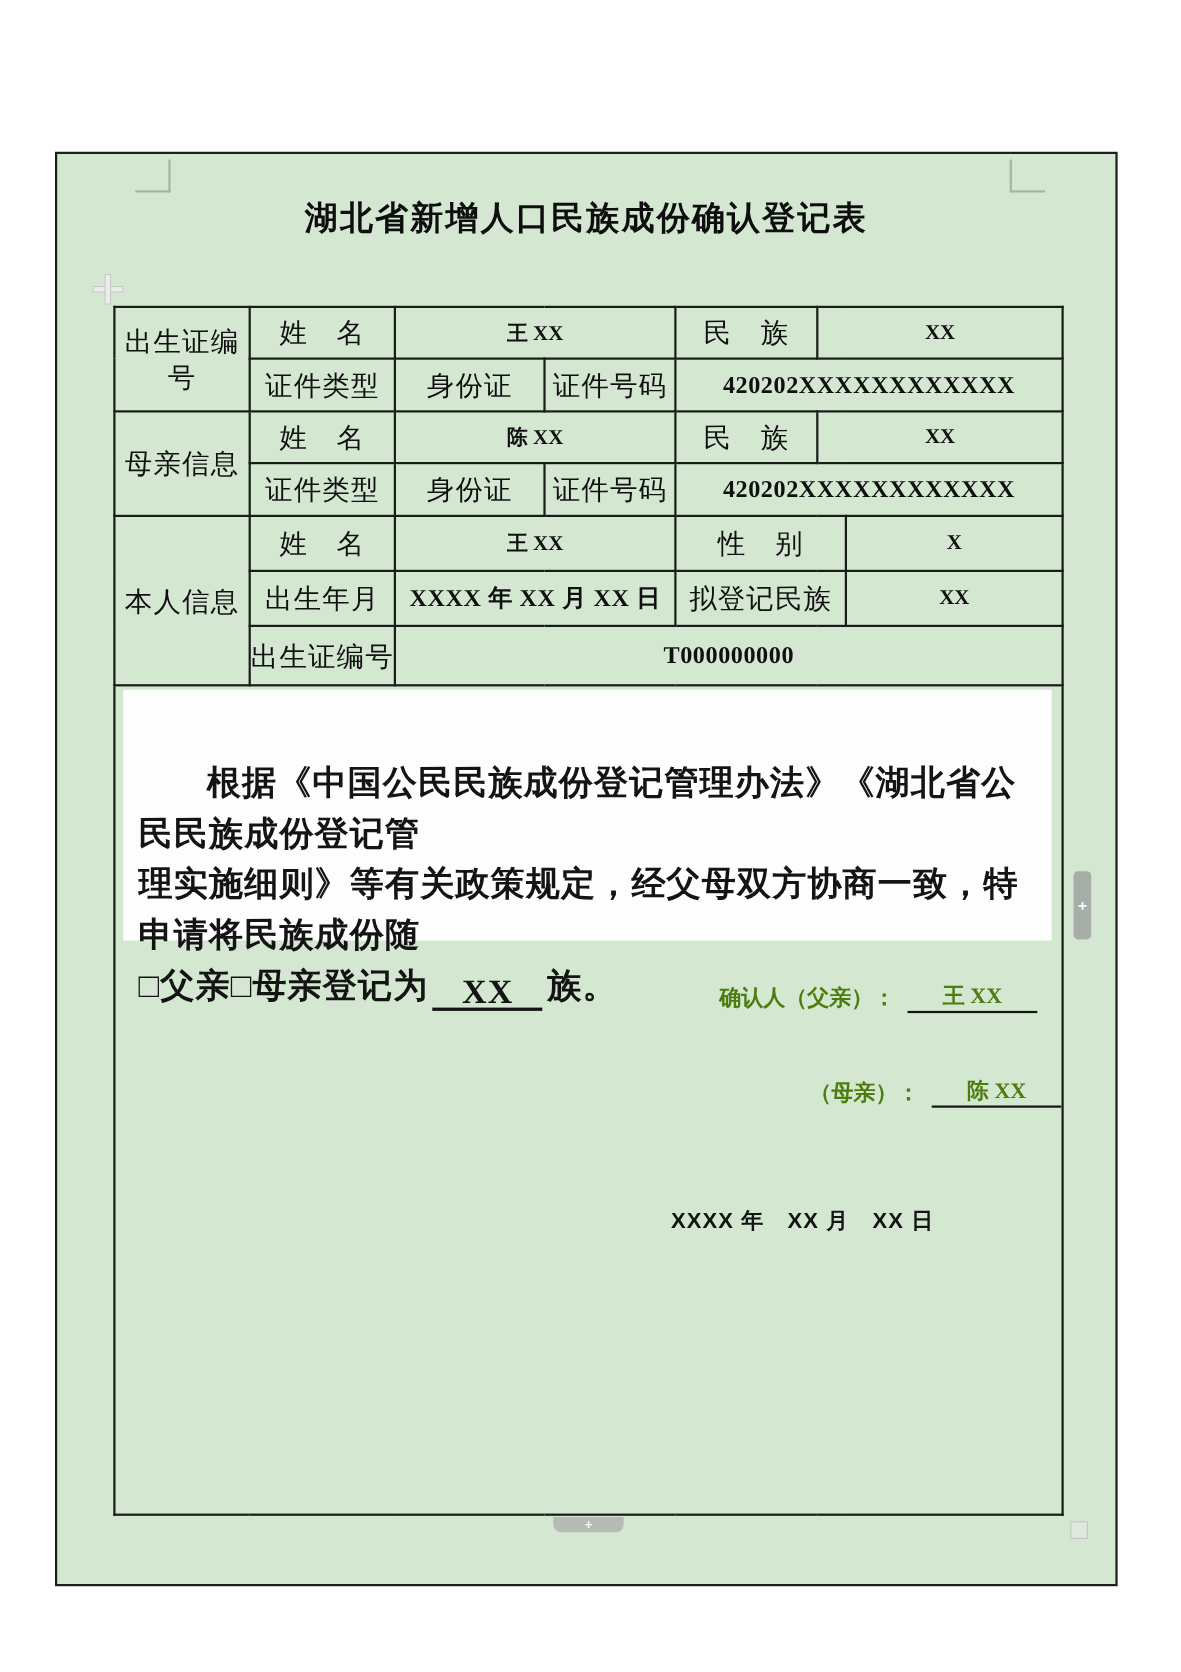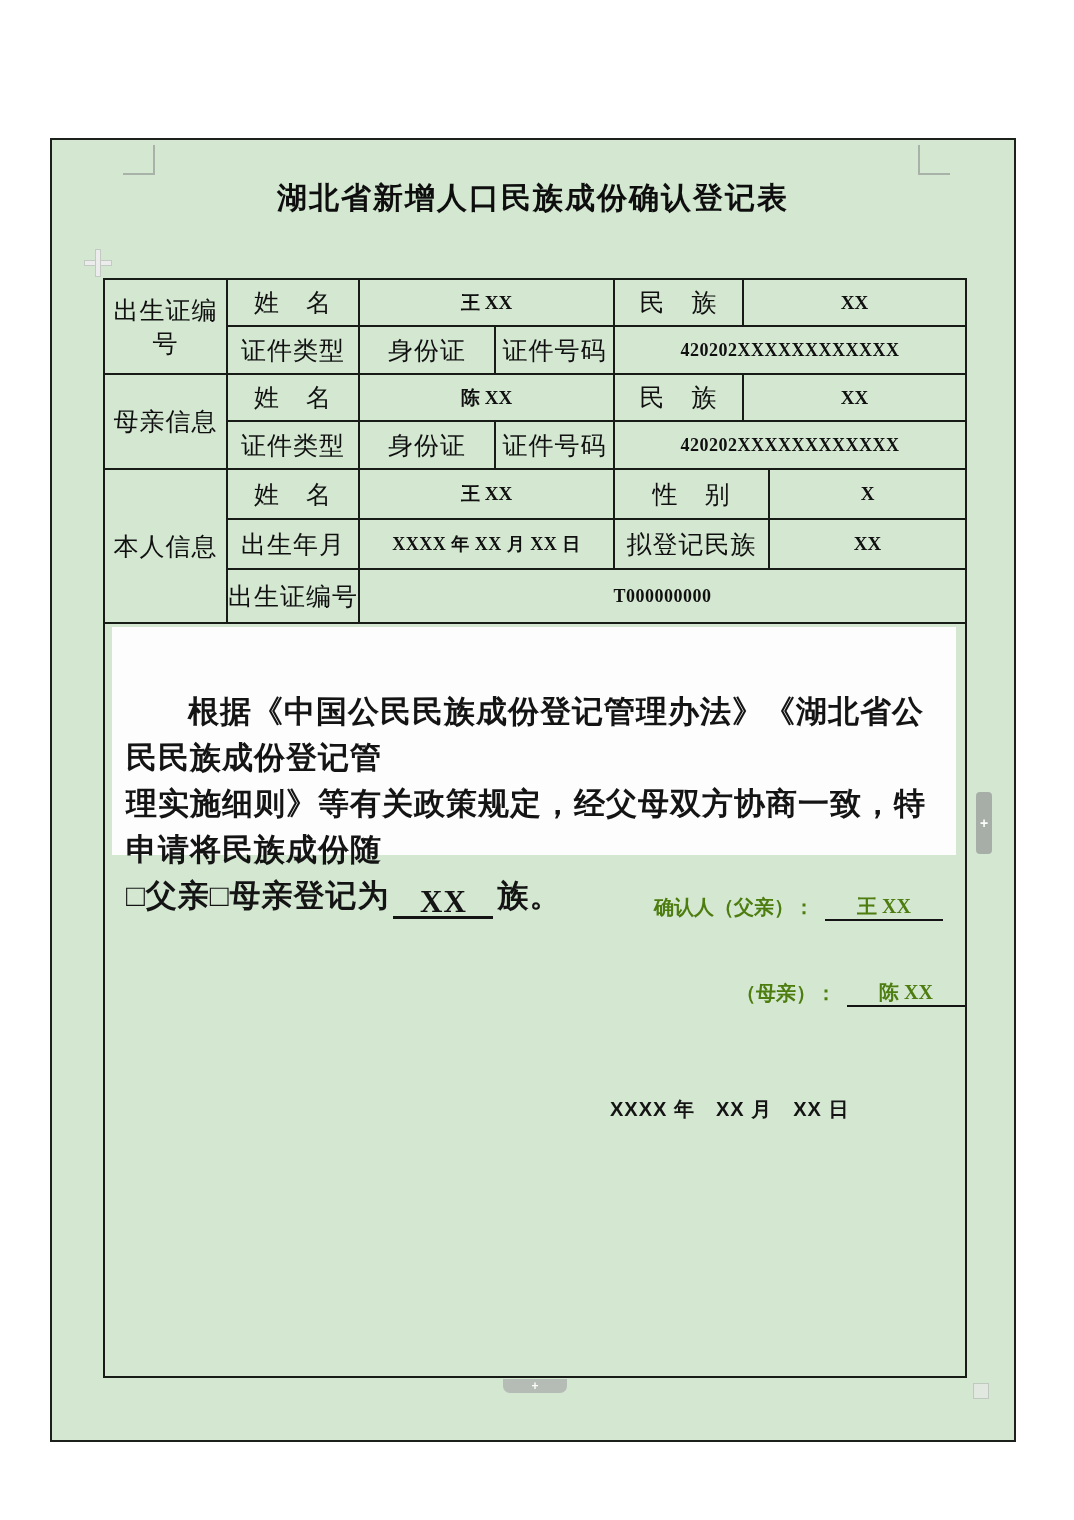--- a/index.html
+++ b/index.html
@@ -34,21 +34,21 @@
   .form-table {
     position:absolute; left:51px; top:138px; width:862px;
     border-collapse:collapse; table-layout:fixed;
   }
   .form-table td {
     border:2px solid #171c17; text-align:center; vertical-align:middle;
     padding:0; color:#101010; overflow:hidden;
   }
   .lbl { font-size:25px; font-weight:normal; letter-spacing:1px; }
   .val { font-family:"Liberation Serif", serif; font-size:19px; font-weight:bold; }
-  .val-sm { font-family:"Liberation Serif", serif; font-size:18px; font-weight:bold; letter-spacing:.5px; }
+  .val-sm { font-family:"Liberation Serif", serif; font-size:22px; font-weight:bold; letter-spacing:.5px; }
   tr.r47 { height:47px; } tr.r48 { height:48px; }
   tr.r50 { height:50px; } tr.r54 { height:54px;margin-left:26px; }
   td.bigcell { padding:0; }
   .bigwrap { position:relative; width:100%; height:752px; }
   
   .statement-box {
     position:absolute; left:7px; top:3px; width:844px; height:228px;
     background:#fdfdfd;
   }
   .statement-text {

